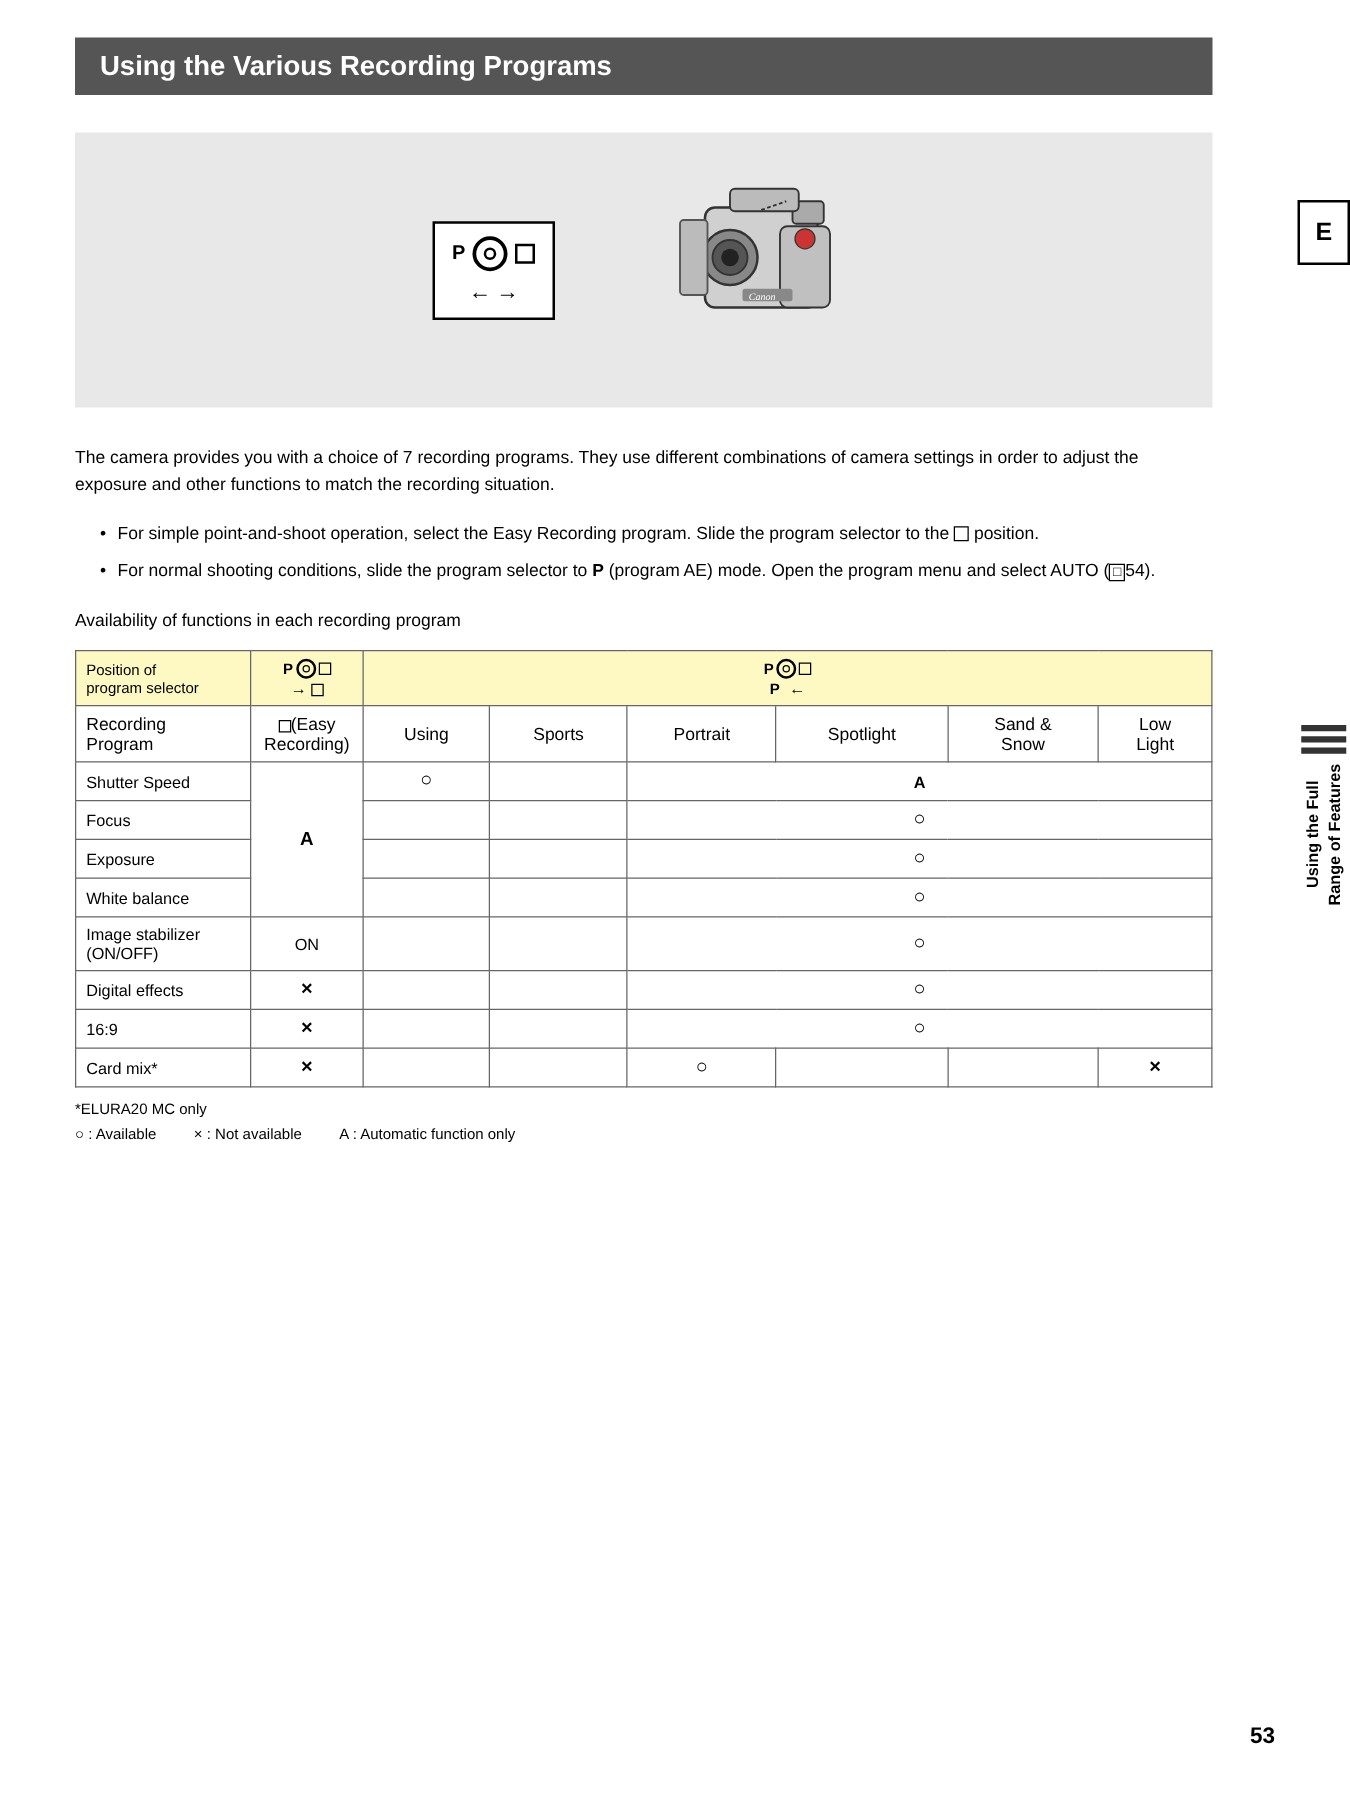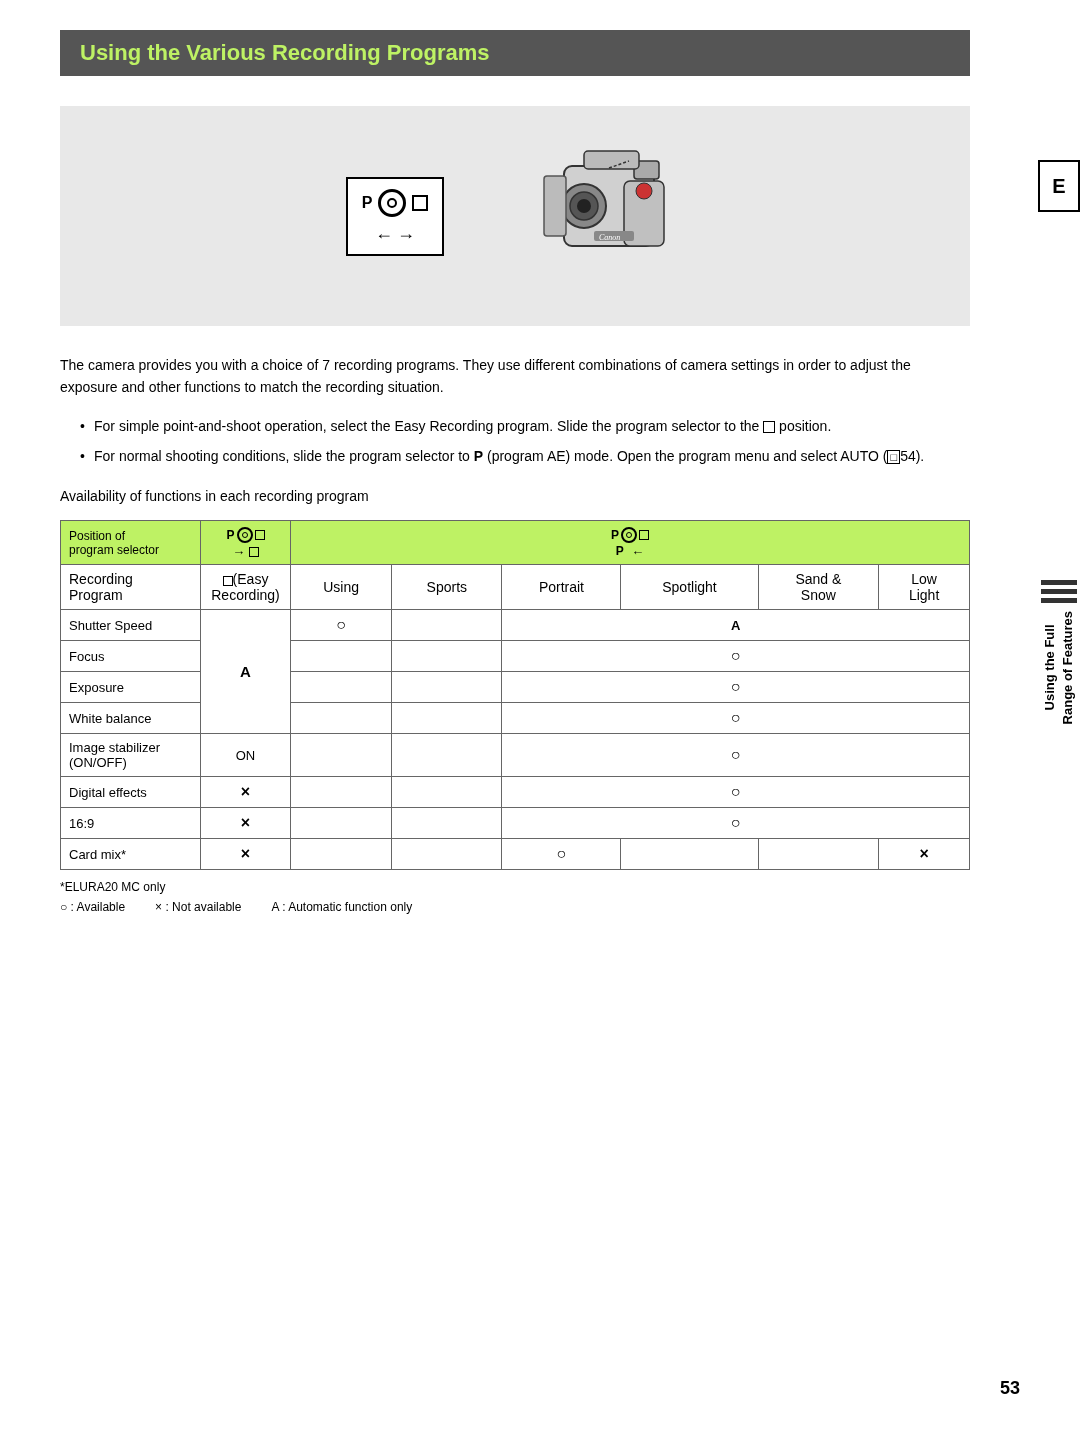--- a/index.html
+++ b/index.html
@@ -73,21 +73,21 @@
     
     .main-content {
       padding: 30px 60px 40px 60px;
       flex: 1;
       margin-right: 50px;
     }
 
     
     .title-bar {
       background: #555;
-      color: #bef264;
+      color: #ffffff;
       padding: 10px 20px;
       font-size: 22px;
       font-weight: bold;
       margin-bottom: 30px;
     }
 
     
     .image-area {
       background: #e8e8e8;
       width: 100%;
@@ -213,21 +213,21 @@
       padding: 6px 8px;
       text-align: center;
       vertical-align: middle;
     }
 
     .rec-table td:first-child {
       text-align: left;
     }
 
     .header-row-1 td {
-      background: #bef264;
+      background: #fef9c3;
       font-size: 12px;
     }
 
     .header-row-2 td {
       background: #fff;
       font-size: 14px;
     }
 
     .dial-small {
       display: inline-flex;

